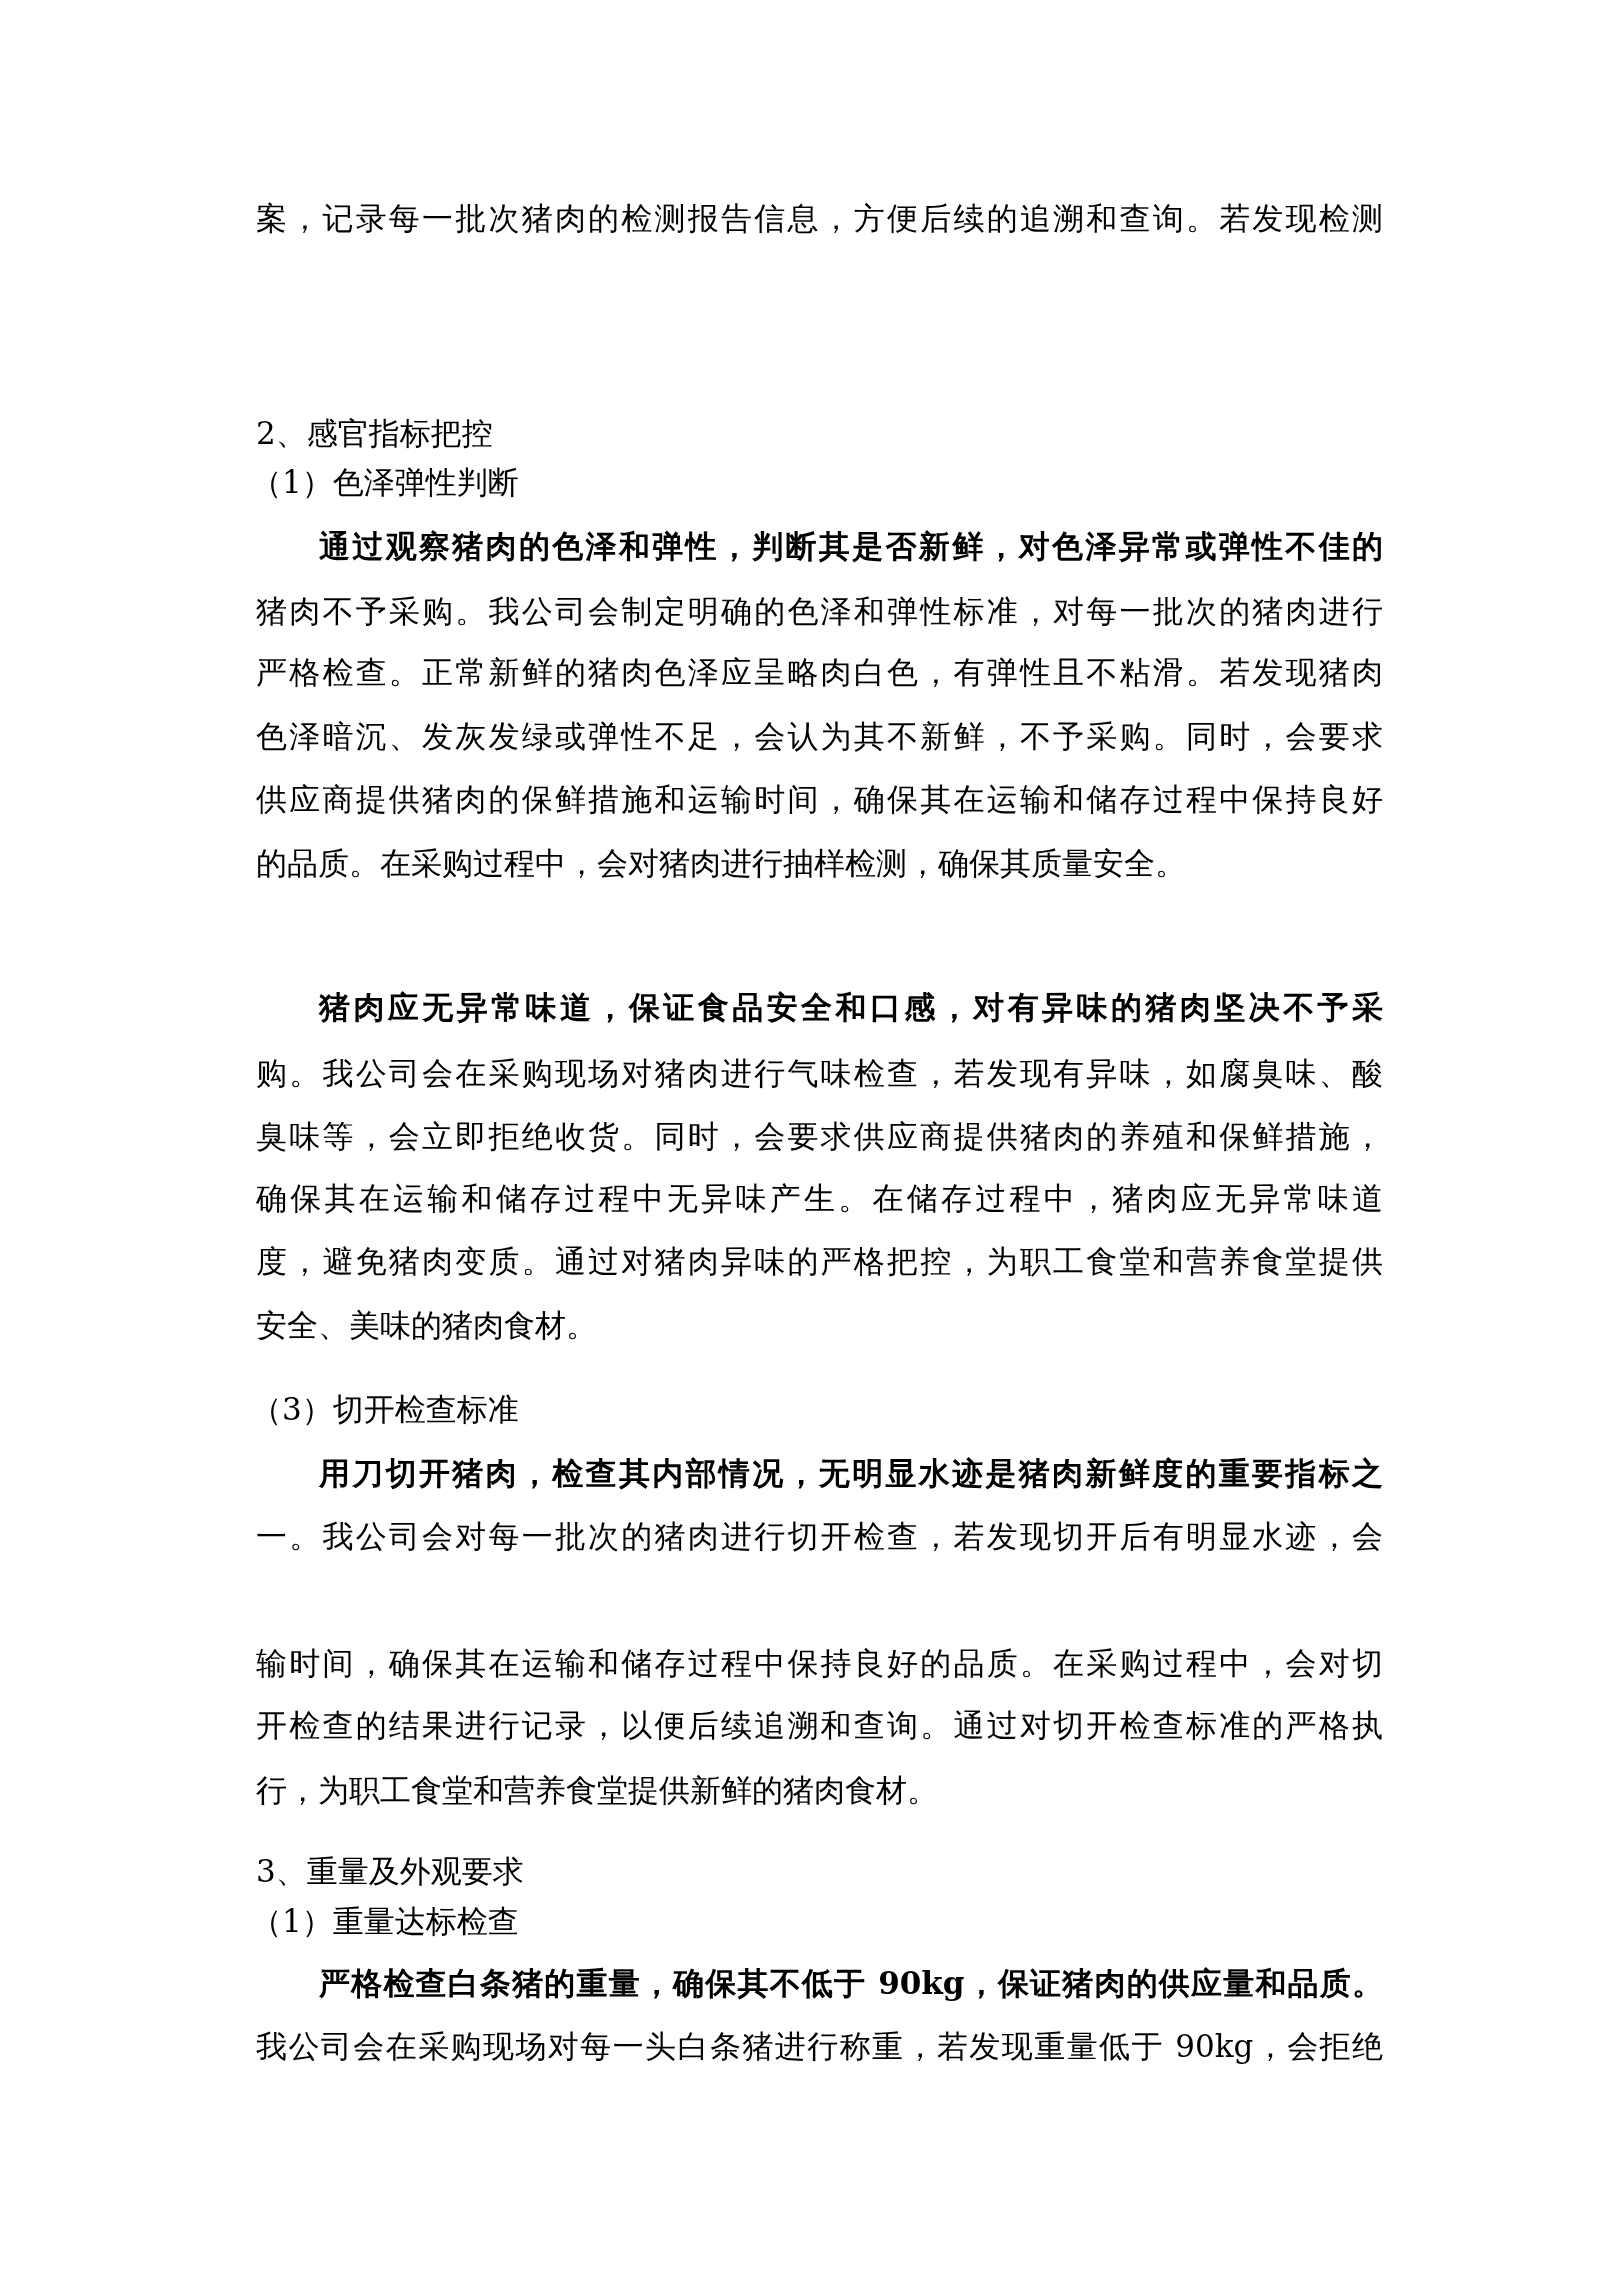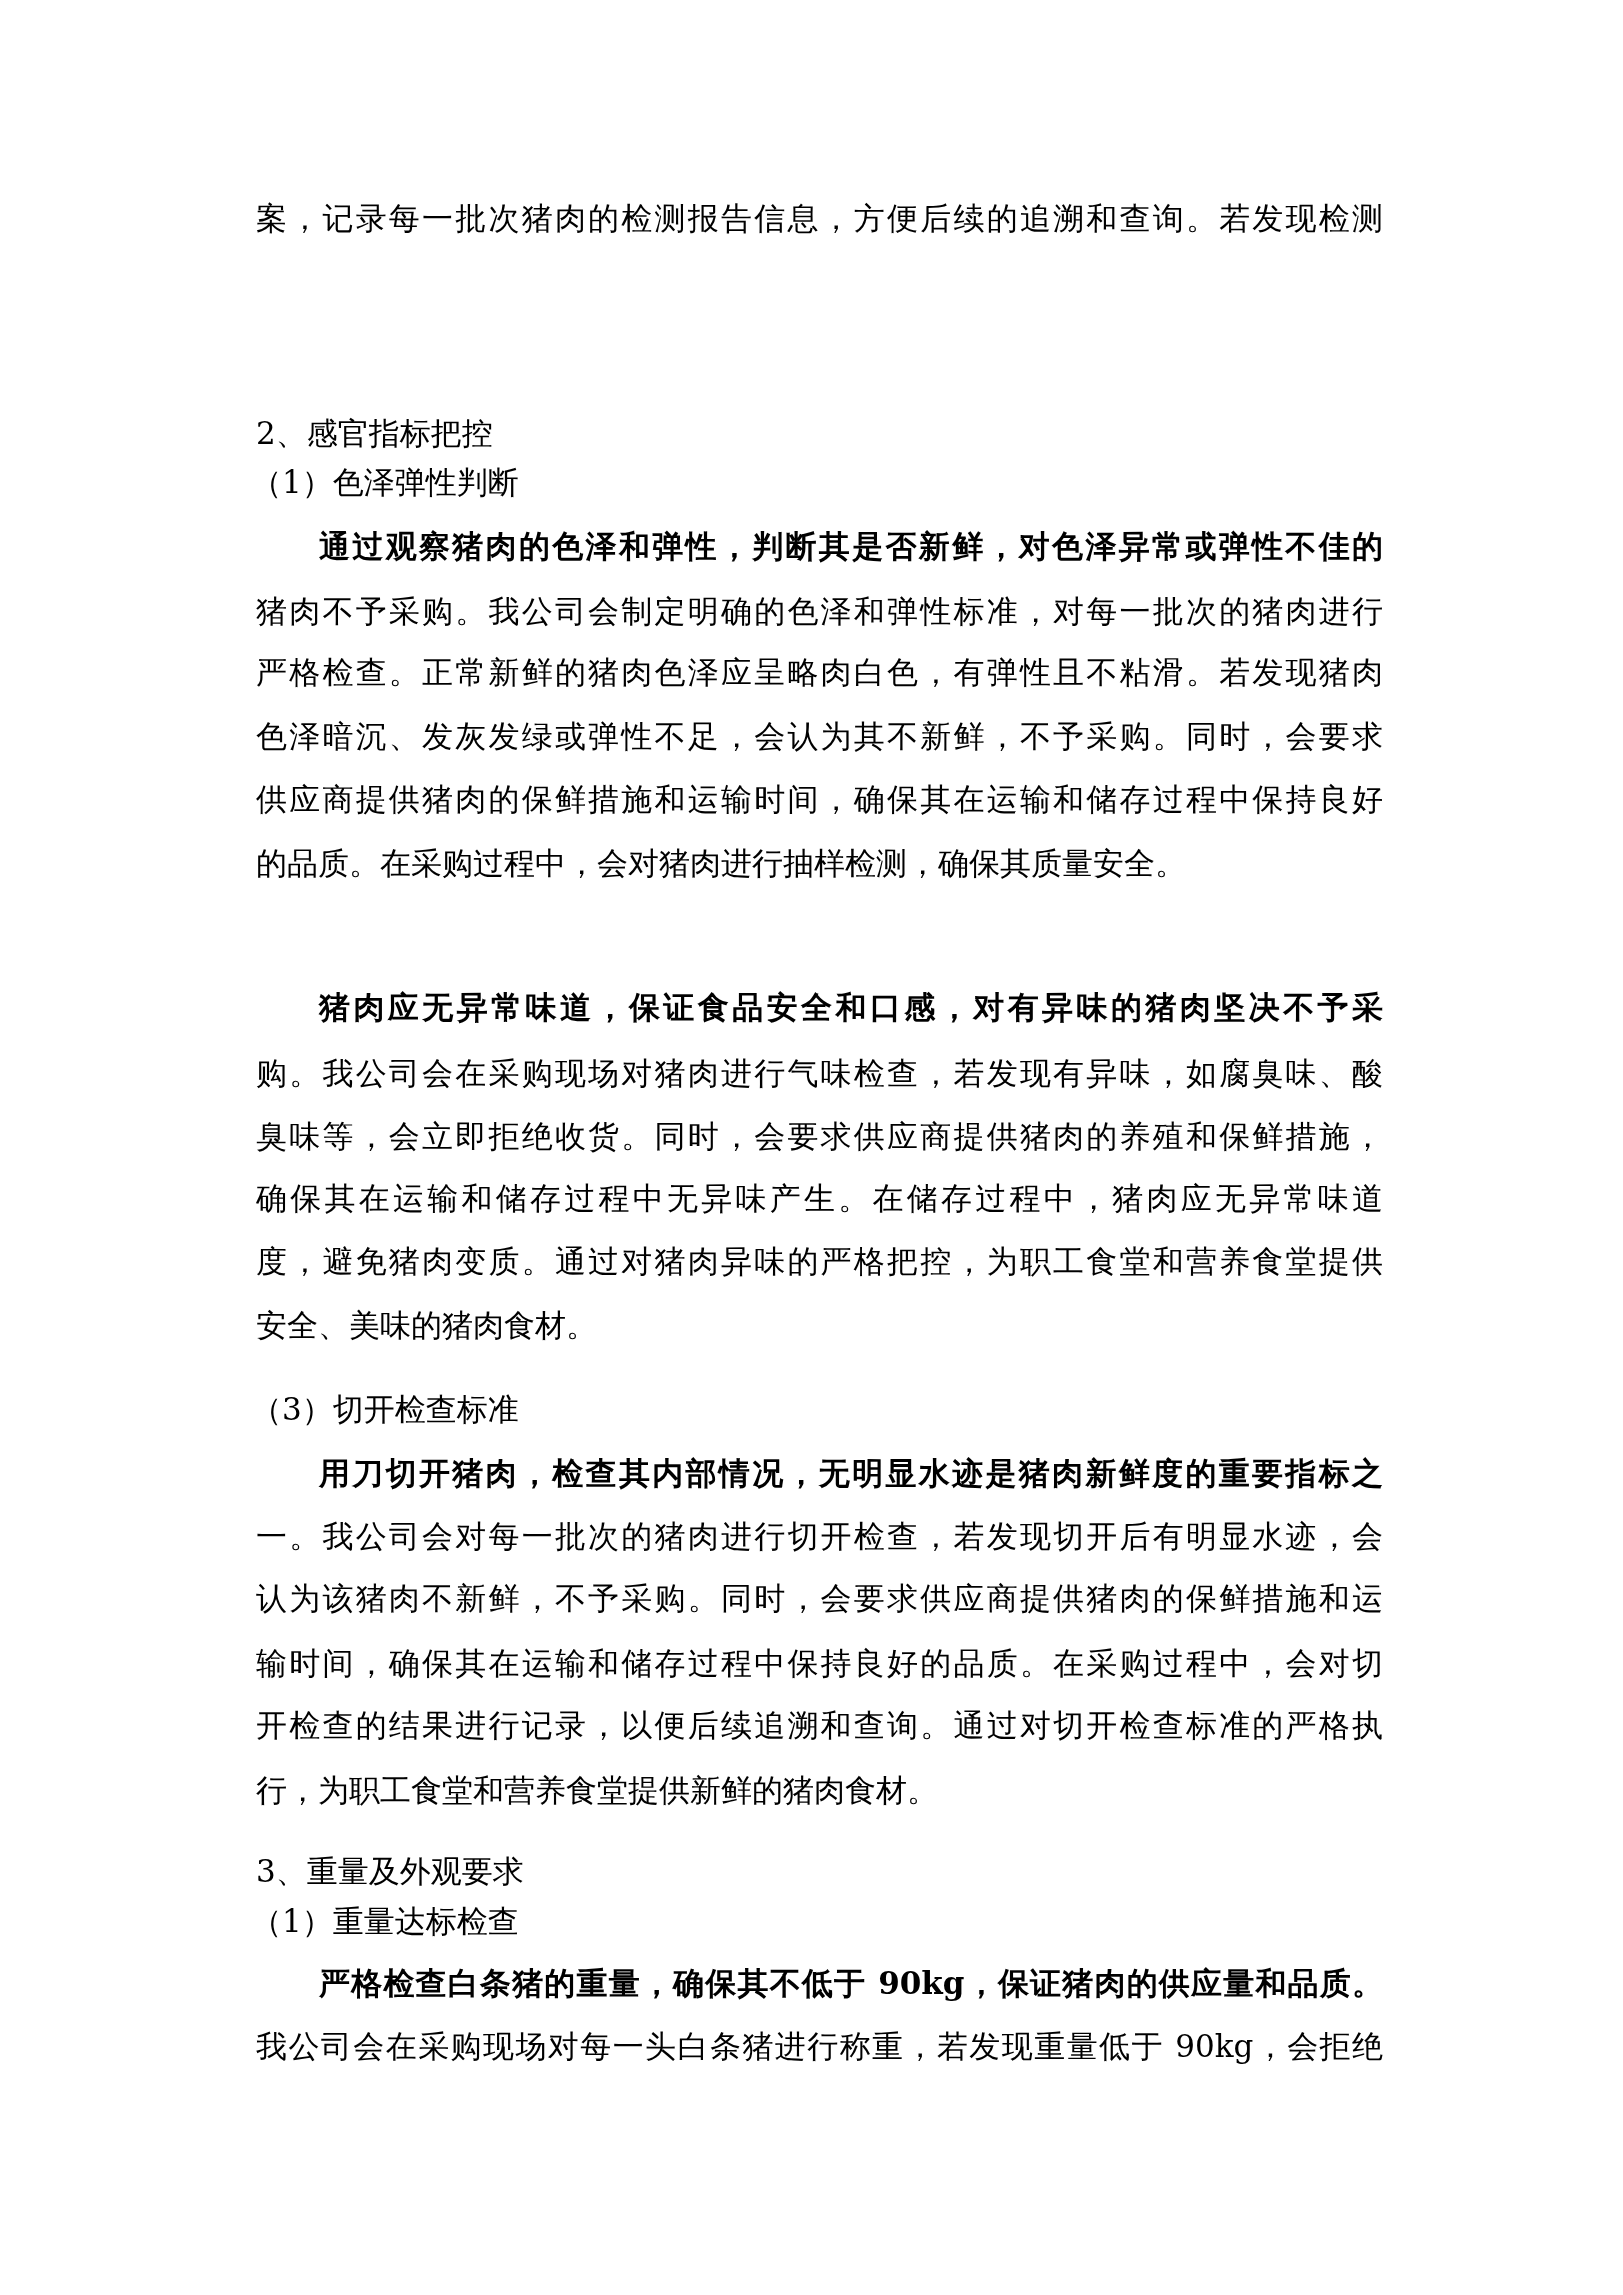--- a/index.html
+++ b/index.html
@@ -34,21 +34,20 @@
   <div class="ln full" style="top:1042px">购。我公司会在采购现场对猪肉进行气味检查，若发现有异味，如腐臭味、酸</div>
   <div class="ln full" style="top:1105px">臭味等，会立即拒绝收货。同时，会要求供应商提供猪肉的养殖和保鲜措施，</div>
   <div class="ln full" style="top:1167px">确保其在运输和储存过程中无异味产生。在储存过程中，猪肉应无异常味道</div>
   <div class="ln full" style="top:1230px">度，避免猪肉变质。通过对猪肉异味的严格把控，为职工食堂和营养食堂提供</div>
   <div class="ln" style="top:1294px">安全、美味的猪肉食材。</div>
 
   <div class="ln sub" style="top:1378px">（3）切开检查标准</div>
 
   <div class="ln full indent" style="top:1442px">用刀切开猪肉，检查其内部情况，无明显水迹是猪肉新鲜度的重要指标之</div>
   <div class="ln full" style="top:1505px">一。我公司会对每一批次的猪肉进行切开检查，若发现切开后有明显水迹，会</div>
-  <div class="ln full" style="top:1567px">认为该猪肉不新鲜，不予采购。同时，会要求供应商提供猪肉的保鲜措施和运</div>
   <div class="ln full" style="top:1632px">输时间，确保其在运输和储存过程中保持良好的品质。在采购过程中，会对切</div>
   <div class="ln full" style="top:1694px">开检查的结果进行记录，以便后续追溯和查询。通过对切开检查标准的严格执</div>
   <div class="ln" style="top:1759px">行，为职工食堂和营养食堂提供新鲜的猪肉食材。</div>
 
   <div class="ln" style="top:1840px">3、重量及外观要求</div>
   <div class="ln sub" style="top:1890px">（1）重量达标检查</div>
 
   <div class="ln full indent" style="top:1952px">严格检查白条猪的重量，确保其不低于 90kg，保证猪肉的供应量和品质。</div>
   <div class="ln full" style="top:2015px">我公司会在采购现场对每一头白条猪进行称重，若发现重量低于 90kg，会拒绝</div>
 

